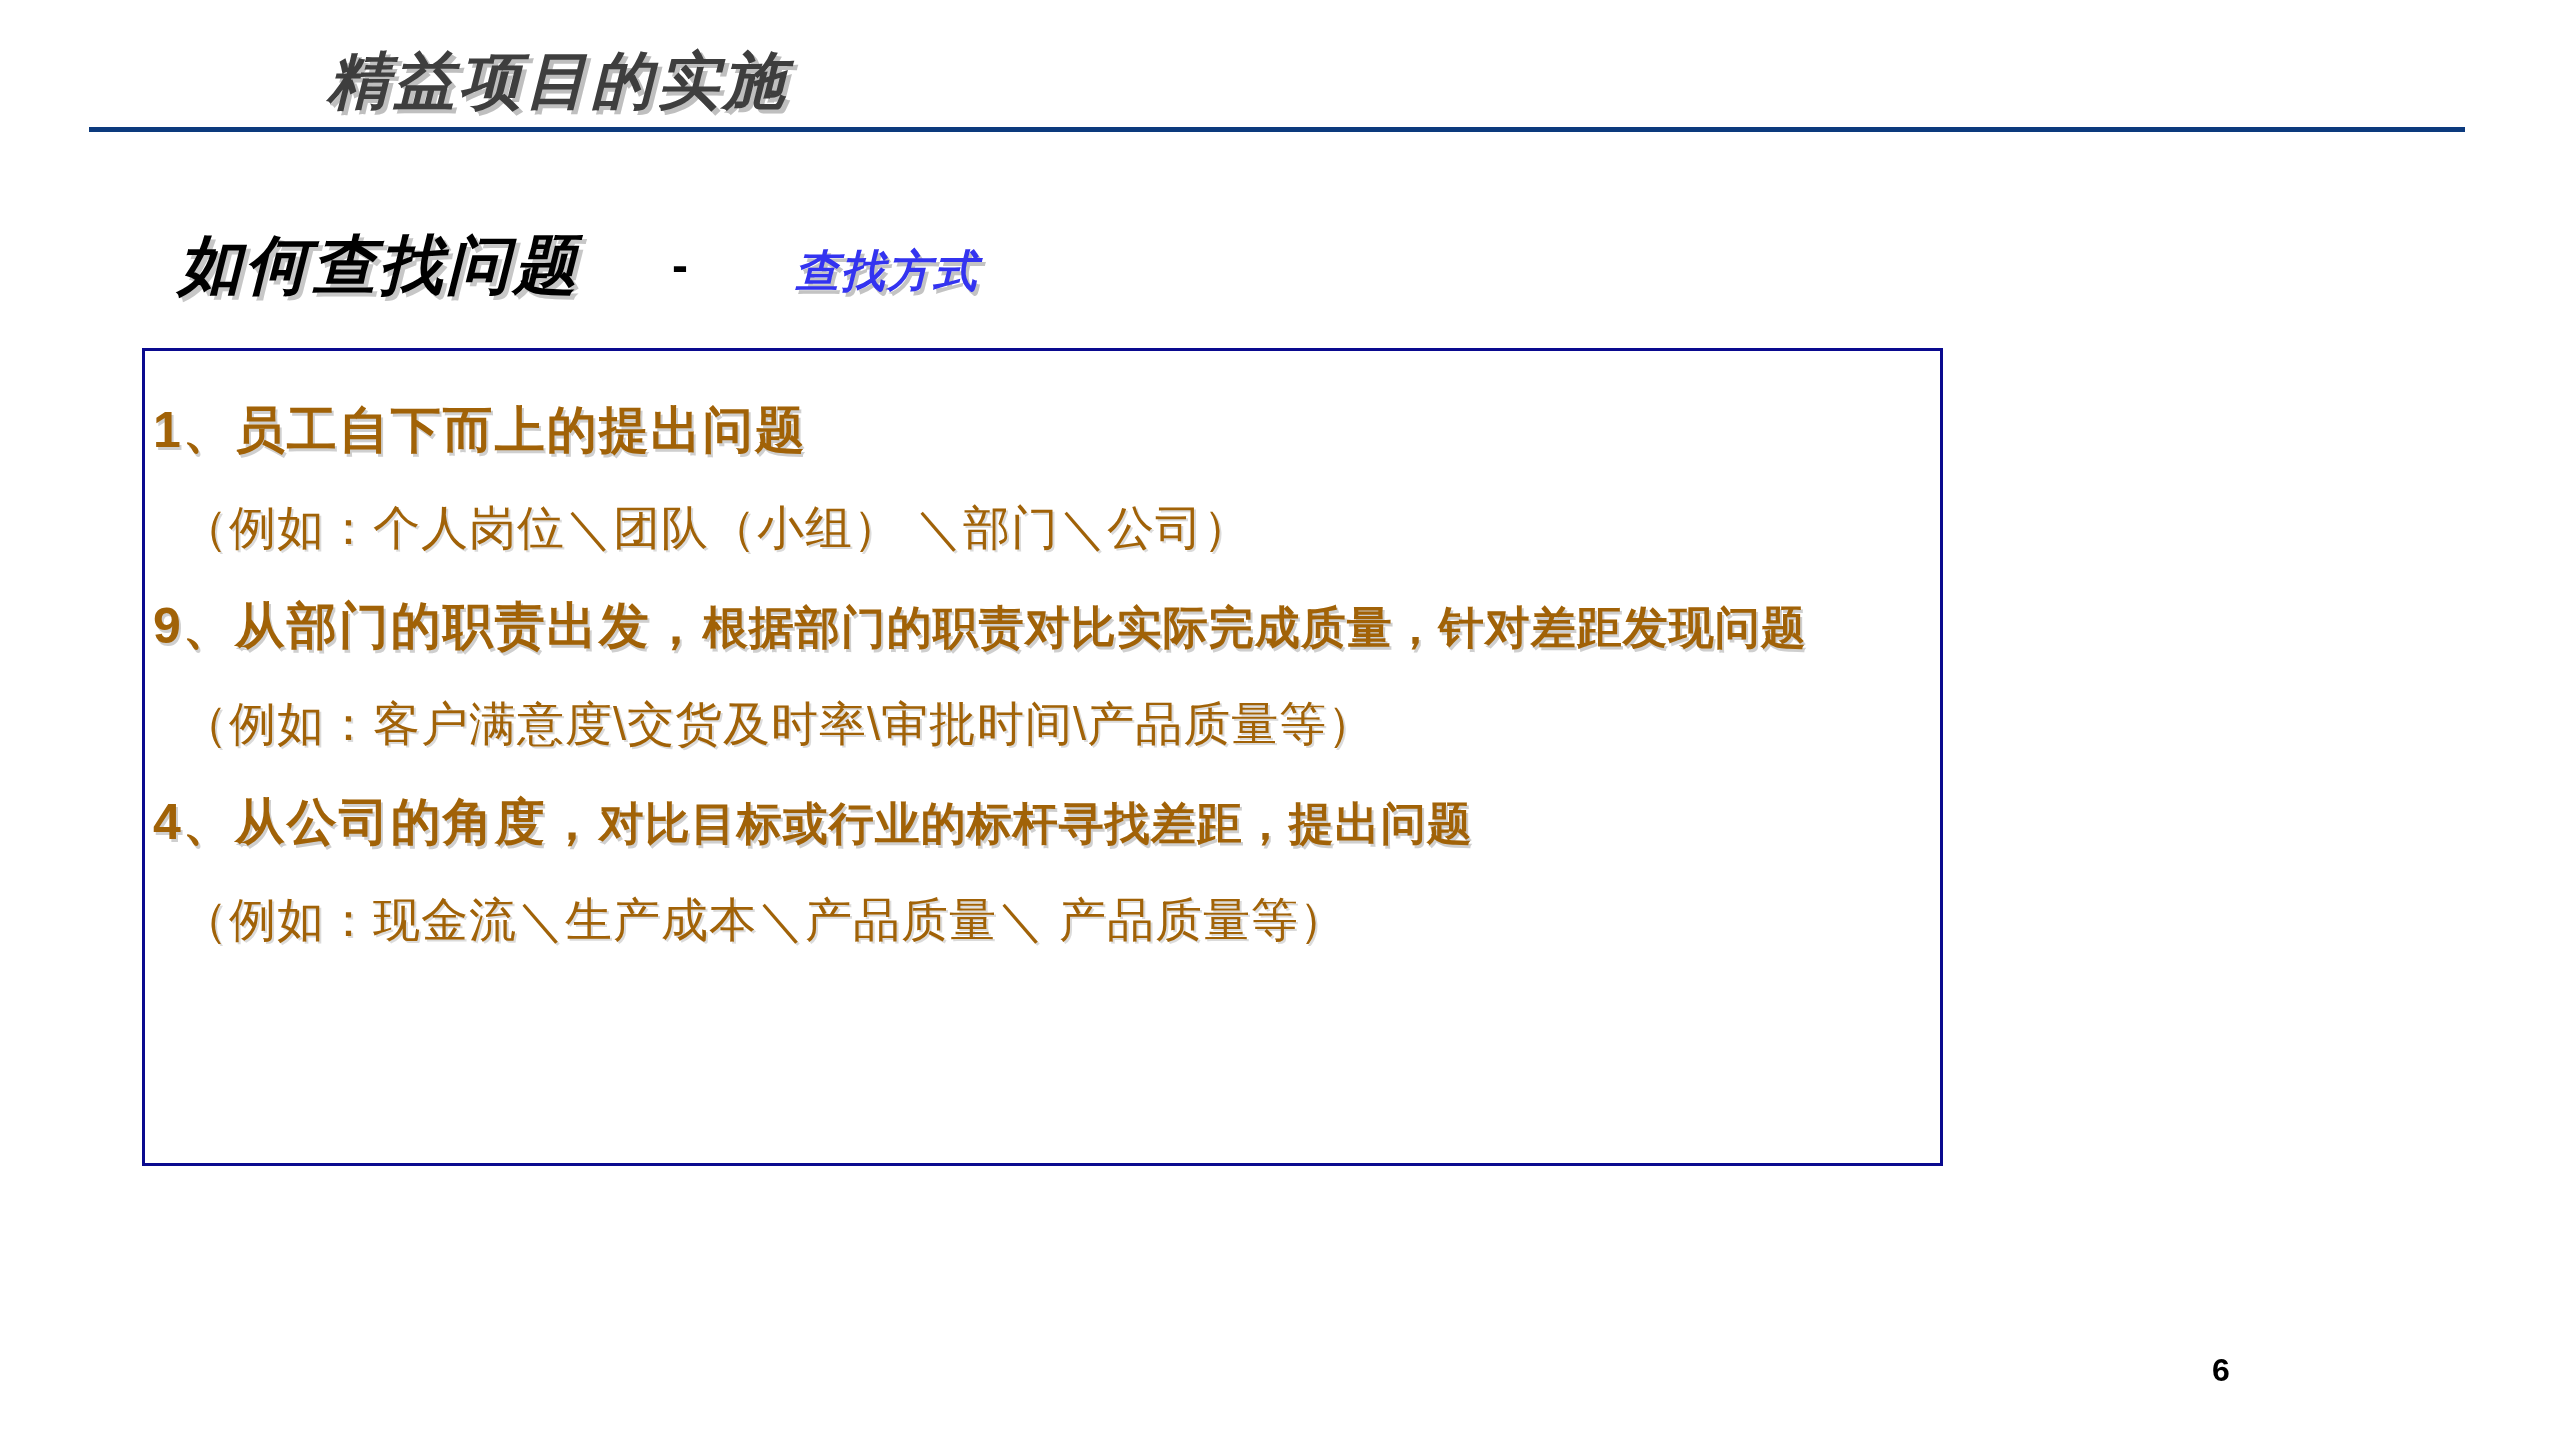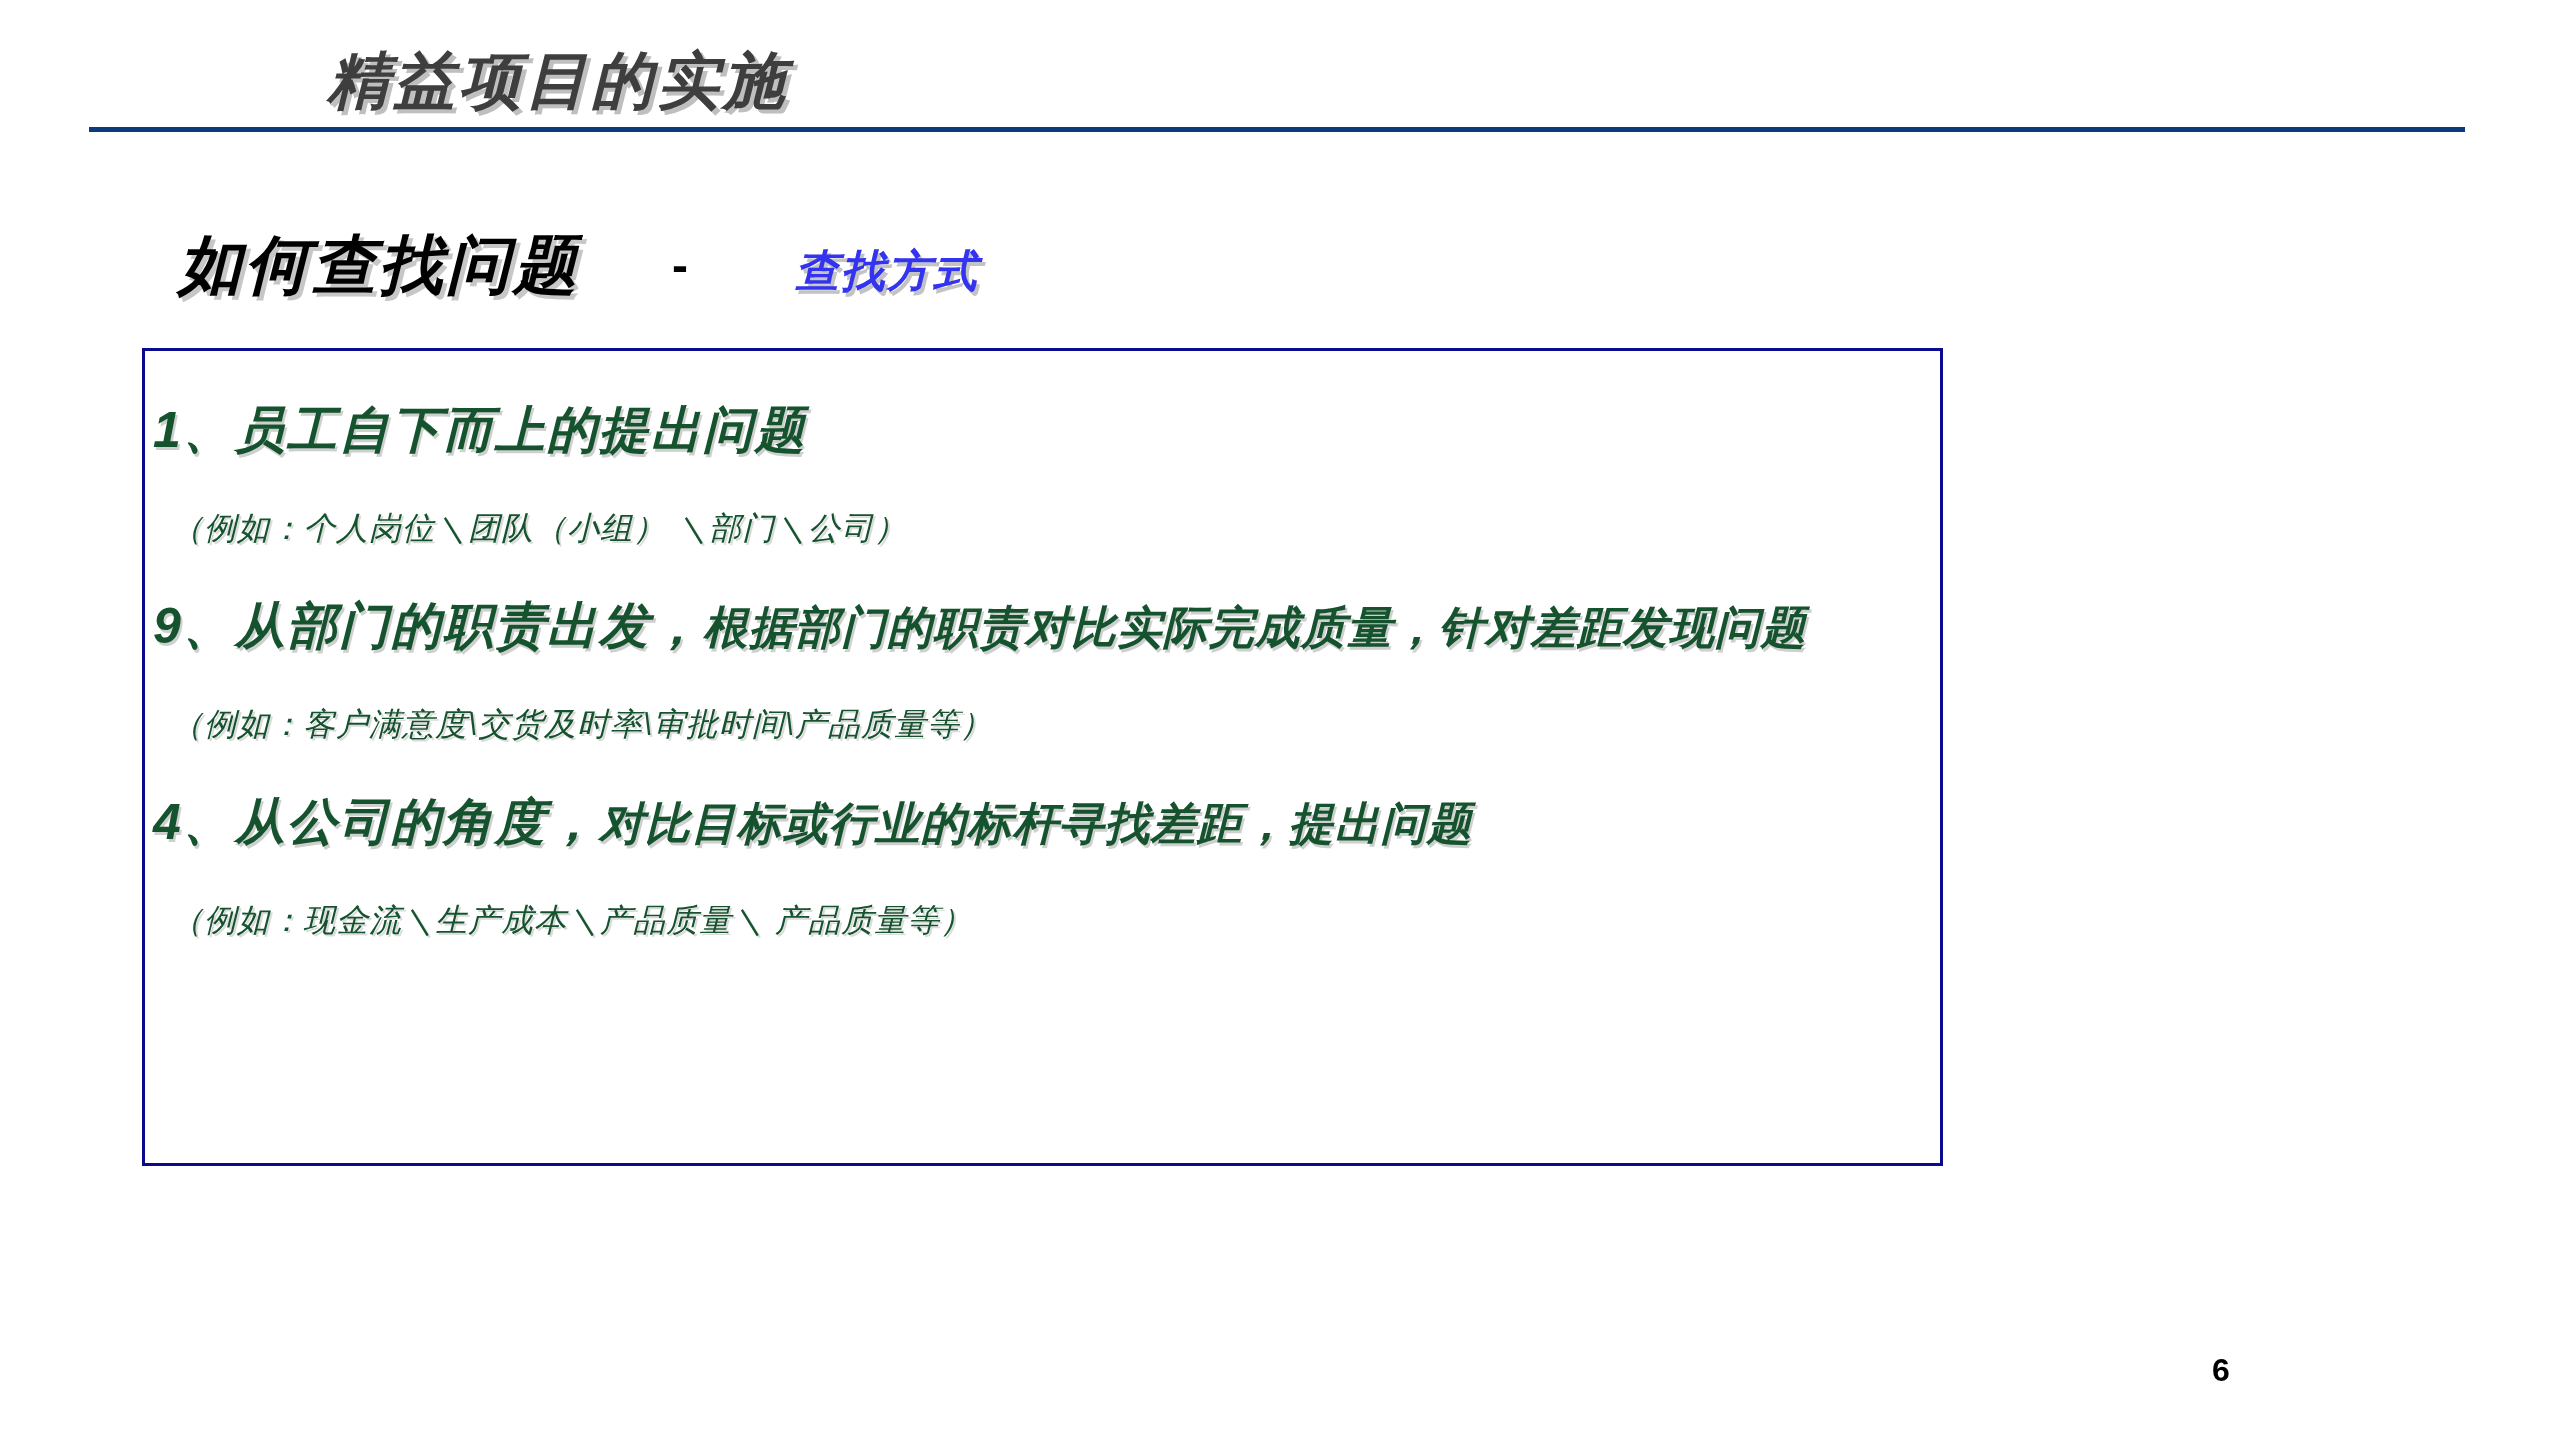--- a/index.html
+++ b/index.html
@@ -82,37 +82,36 @@
     height: 818px;
     border: 3px solid #0a0a8f;
     box-sizing: border-box;
     background: #ffffff;
     padding-top: 30px;
   }
   .row {
     height: 98px;
     line-height: 98px;
     white-space: nowrap;
-    color: #14532d;
-    font-style: italic;
+    color: #a16207;
   }
   .row-title {
     padding-left: 8px;
     font-size: 50px;
     font-weight: 700;
     text-shadow: 2px 3px 0 rgba(195,195,195,0.8);
     letter-spacing: 2px;
   }
   .row-title .tail {
     font-size: 45px;
     letter-spacing: 1px;
   }
   .row-example {
-    padding-left: 26px;
-    font-size: 32px;
+    padding-left: 36px;
+    font-size: 47px;
     font-weight: 400;
     text-shadow: 2px 2px 0 rgba(210,210,210,0.8);
     letter-spacing: 1px;
   }
   .page-number {
     position: absolute;
     left: 2212px;
     top: 1352px;
     font-size: 32px;
     font-weight: 700;

